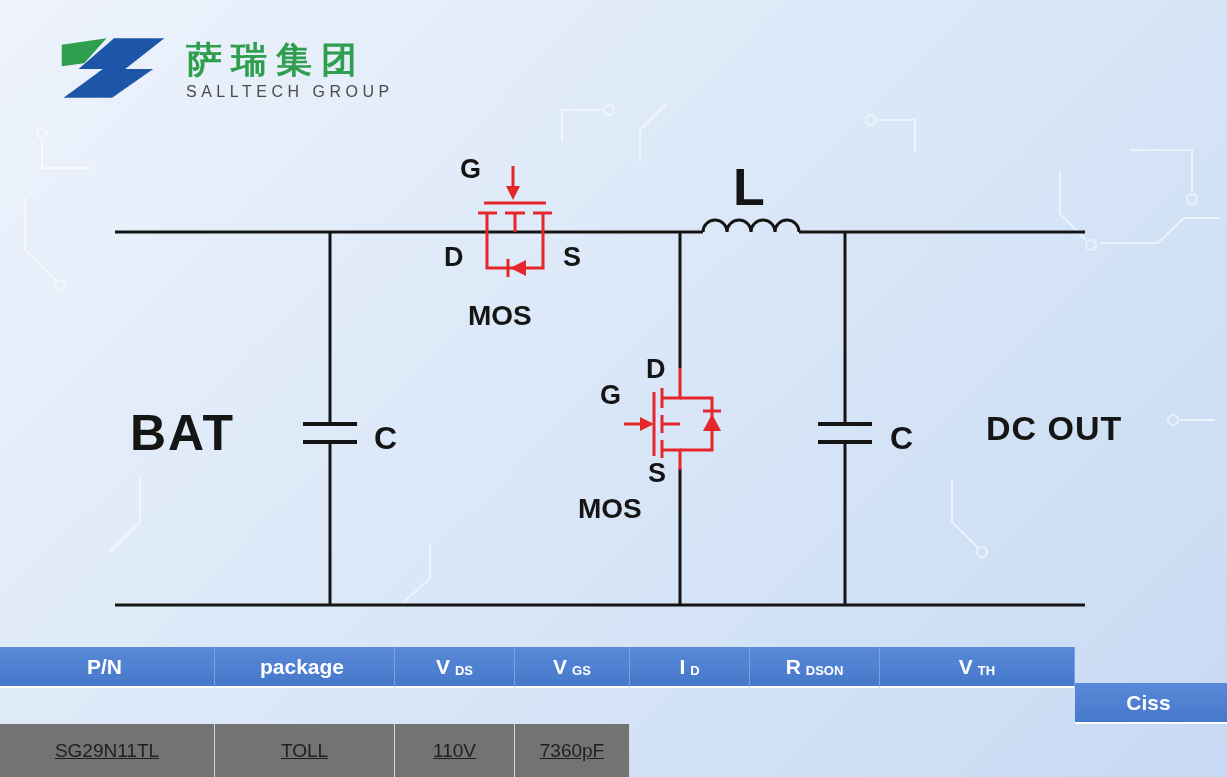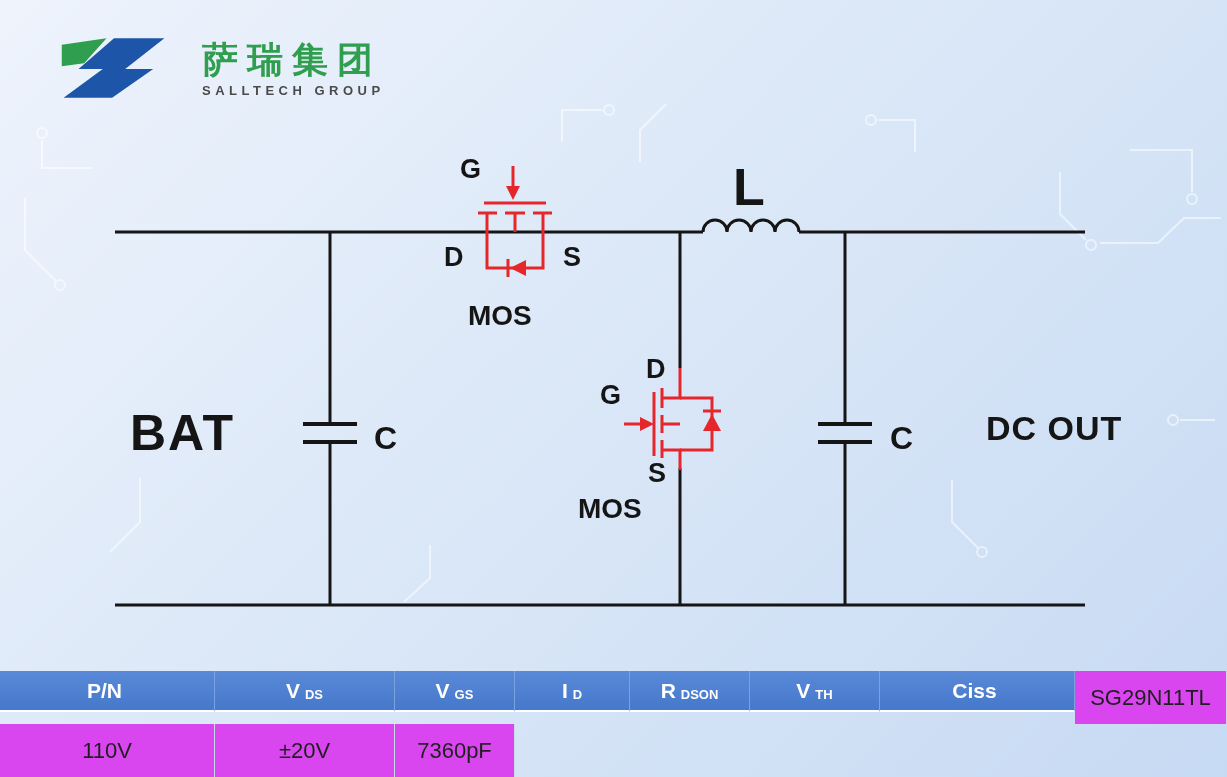--- a/index.html
+++ b/index.html
@@ -3,46 +3,46 @@
 <meta charset="utf-8">
 <style>
   html,body { margin:0; padding:0; }
   body {
     width:1227px; height:777px; position:relative; overflow:hidden;
     background:linear-gradient(135deg,#eef3fc 0%,#dde9f8 42%,#c7daf3 100%);
     font-family:"Liberation Sans", sans-serif;
   }
   .deco-svg, .circuit-svg { position:absolute; left:0; top:0; }
   
-  .logo { position:absolute; left:58px; top:34px; display:flex; align-items:flex-start; gap:32px; }
+  .logo { position:absolute; left:58px; top:34px; display:flex; align-items:flex-start; gap:16px; }
   .logo-mark { width:112px; height:68px; }
   .logo-text { display:flex; flex-direction:column; padding-top:6px; }
   .logo-text-cn { color:#2f9e4e; font-size:36px; line-height:40px; letter-spacing:9px; font-weight:600; }
-  .logo-text-en { color:#4a4a4a; font-size:13px; letter-spacing:4.5px; margin-top:3px; font-weight:700; }
+  .logo-text-en { color:#4a4a4a; font-size:16px; letter-spacing:4.5px; margin-top:3px; font-weight:400; }
   
   .circuit-svg text { fill:#151515; font-family:"Liberation Sans", sans-serif; font-weight:bold; }
   
   .spec-table {
     position:absolute; left:0; bottom:0; width:1193px;
     display:grid;
     grid-template-columns:215px 180px 120px 115px 120px 130px 195px 152px;
   }
   .th {
     background:linear-gradient(#5989d8,#4678cb);
     color:#ffffff; font-weight:bold; font-size:21px; height:41px;
     display:flex; align-items:center; justify-content:center;
     border-right:1px solid #7aa1e0; border-bottom:2px solid #ffffff;
     box-sizing:border-box;
   }
-  .th:nth-child(8) { border-right:none; }
+  .th:nth-child(8) { border-right:none;margin-top:36px; }
   .th sub { font-size:13px; font-weight:bold; transform:translateY(4px); margin-left:5px; }
   .td {
-    background:#d946ef; color:#1f1f1f; font-size:22px; height:53px;
+    background:#737373; color:#1f1f1f; font-size:19px; height:53px;
     display:flex; align-items:center; justify-content:center;
-    border-right:1px solid #ccd8ea; box-sizing:border-box;
+    border-right:1px solid #ccd8ea; box-sizing:border-box;text-decoration:underline;
   }
   .td:nth-child(16) { border-right:none; }
 </style>
 </head>
 <body>
 
 <svg class="deco-svg" width="1227" height="777" viewBox="0 0 1227 777">
   <g fill="none" stroke="#ffffff" stroke-width="2" stroke-opacity="0.55">
     <path d="M1130,150 H1192 V192"></path>
     <circle cx="1192" cy="199" r="5"></circle>
@@ -132,20 +132,24 @@
   <text x="648" y="482" font-size="27">S</text>
   <text x="578" y="518" font-size="28">MOS</text>
 </svg>
 
 <div class="spec-table">
   <div class="th">
       <span>P/N</span>
       <sub></sub>
     </div>
   <div class="th">
+      <span>package</span>
+      <sub></sub>
+    </div>
+  <div class="th">
       <span>V</span>
       <sub>DS</sub>
     </div>
   <div class="th">
       <span>V</span>
       <sub>GS</sub>
     </div>
   <div class="th">
       <span>I</span>
       <sub>D</sub>
@@ -157,16 +161,16 @@
   <div class="th">
       <span>V</span>
       <sub>TH</sub>
     </div>
   <div class="th">
       <span>Ciss</span>
       <sub></sub>
     </div>
 
   <div class="td">SG29N11TL</div>
+  <div class="td">TOLL</div>
   <div class="td">110V</div>
-  <div class="td">±20V</div>
   <div class="td">7360pF</div>
 </div>
 
 </body></html>

